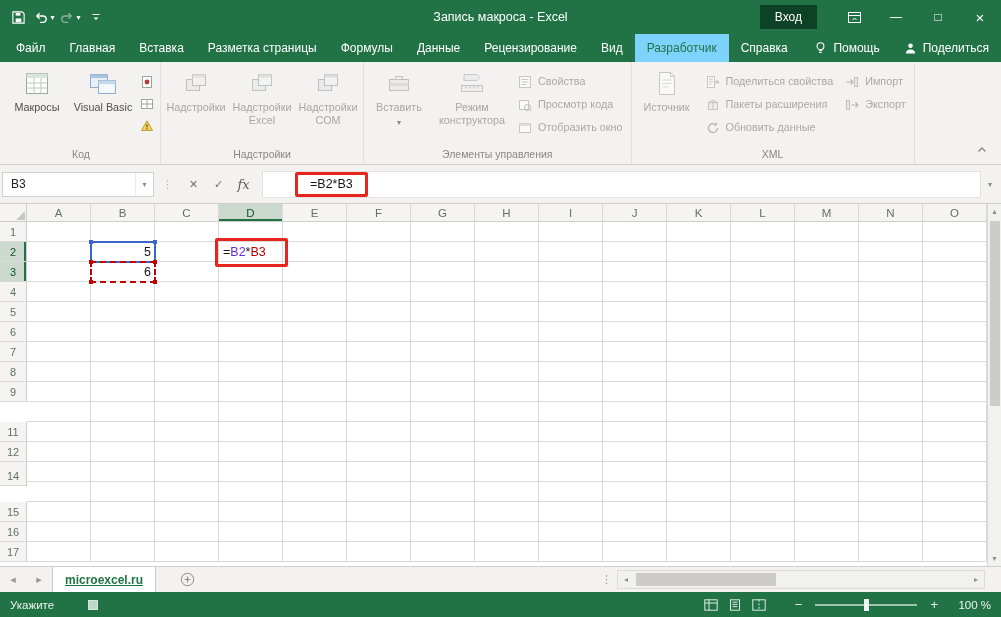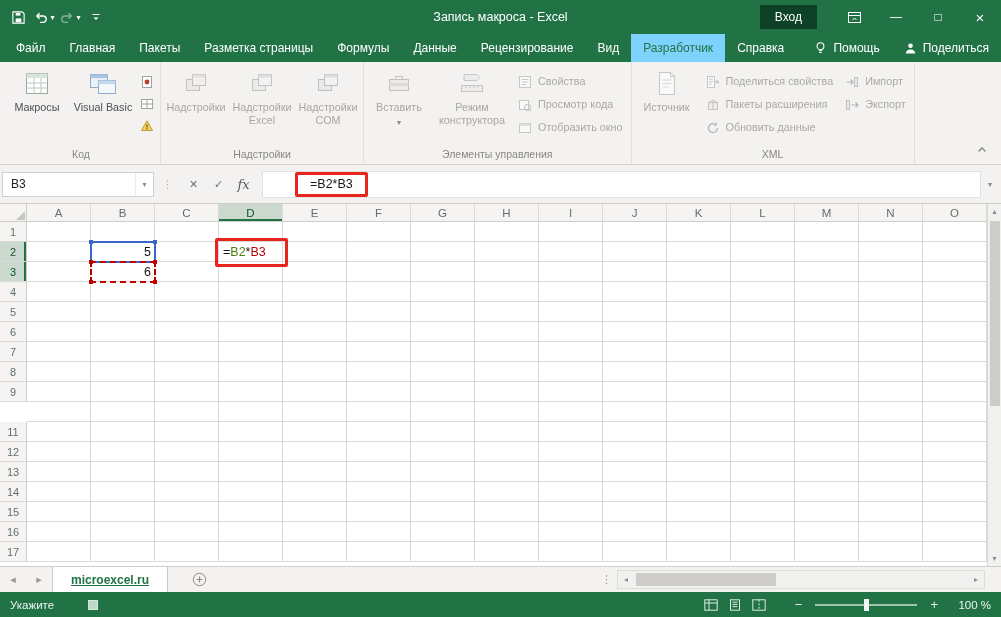--- a/index.html
+++ b/index.html
@@ -80,21 +80,21 @@
   .handle.lb{left:-3px;bottom:-3px}.handle.rb{right:-3px;bottom:-3px}
   .annot-box{position:absolute;border:3px solid #e8251d;border-radius:2px;pointer-events:none}
   .vscroll{position:absolute;right:0;top:0;height:100%;width:14px;background:#f1f1f0;border-left:1px solid #dbd9d6;display:flex;flex-direction:column;align-items:center}
   .vs-a{height:15px;display:flex;align-items:center;color:#8f8f8f;font-size:7px}
   .vs-thumb{width:10px;height:185px;background:#cdcccb;margin-top:2px}
   .vs-a.bottom{margin-top:auto}
 
   
   .sheetbar{height:26px;background:#f3f2f1;border-top:1px solid #cfcdc9;display:flex;align-items:stretch;position:relative;flex:0 0 26px}
   .sb-nav{width:26px;display:flex;align-items:center;justify-content:center;color:#9b9995;font-size:11px}
-  .sheettab{background:#fff;border-left:1px solid #cbc9c6;border-right:1px solid #cbc9c6;display:flex;align-items:center;padding:0 18px;color:#217346;font-weight:bold;text-decoration:underline;font-size:12px}
+  .sheettab{background:#fff;border-left:1px solid #cbc9c6;border-right:1px solid #cbc9c6;display:flex;align-items:center;padding:0 12px;color:#217346;font-weight:bold;text-decoration:underline;font-size:12px}
   .addsheet{width:30px;display:flex;align-items:center;justify-content:center;margin-left:16px}
   .sheet-dots{position:absolute;left:601px;top:0;height:100%;display:flex;align-items:center;color:#8f8d89;font-size:11px}
   .hscroll{position:absolute;right:16px;top:3px;width:368px;height:19px;background:#f1f1f0;border:1px solid #dddbd8;display:flex;align-items:center}
   .hs-a{width:16px;text-align:center;color:#8f8f8f;font-size:8px}
   .hs-thumb{width:140px;height:13px;background:#cdcccb;margin-left:2px}
   .hs-a.right{margin-left:auto}
 
   
   .statusbar{height:25px;background:#217346;color:#eaf3ee;display:flex;align-items:center;padding:0 10px;flex:0 0 25px;font-size:11.5px}
   .rec{width:10px;height:10px;border:1px solid #d6e8dd;background:#bcd9c7;margin-left:34px}
@@ -184,21 +184,21 @@
   </div>
 
   <div class="tabbar" id="tabbar">
       <div class="tab">
         <span class="tab-label">Файл</span>
       </div>
       <div class="tab">
         <span class="tab-label">Главная</span>
       </div>
       <div class="tab">
-        <span class="tab-label">Пакеты</span>
+        <span class="tab-label">Вставка</span>
       </div>
       <div class="tab">
         <span class="tab-label">Разметка страницы</span>
       </div>
       <div class="tab">
         <span class="tab-label">Формулы</span>
       </div>
       <div class="tab">
         <span class="tab-label">Данные</span>
       </div>
@@ -510,40 +510,40 @@
       <div class="g-rowhdr" style="top: 78px;">4</div>
       <div class="g-rowhdr" style="top: 98px;">5</div>
       <div class="g-rowhdr" style="top: 118px;">6</div>
       <div class="g-rowhdr" style="top: 138px;">7</div>
       <div class="g-rowhdr" style="top: 158px;">8</div>
       <div class="g-rowhdr" style="top: 178px;">9</div>
       <div class="g-rowhdr" style="top: 184px; margin-top: 36px;">10</div>
       <div class="g-rowhdr" style="top: 218px;">11</div>
       <div class="g-rowhdr" style="top: 238px;">12</div>
       <div class="g-rowhdr" style="top: 258px;">13</div>
-      <div class="g-rowhdr" style="top: 278px;">14</div>
+      <div class="g-rowhdr" style="top: 262px;">14</div>
       <div class="g-rowhdr" style="top: 298px;">15</div>
       <div class="g-rowhdr" style="top: 318px;">16</div>
       <div class="g-rowhdr" style="top: 338px;">17</div>
       <div class="g-sheet" style="left: 27px; top: 18px; width: 960px; height: 340px;"></div>
       <div class="g-cell" style="left: 91px; top: 38px; width: 64px; height: 20px; text-align: right;">5</div>
       <div class="outline blue" style="left: 90px; top: 37px; width: 66px; height: 22px;">
         <span class="handle lt"></span>
         <span class="handle rt"></span>
         <span class="handle lb"></span>
         <span class="handle rb"></span>
       </div>
       <div class="g-cell" style="left: 91px; top: 58px; width: 64px; height: 20px; text-align: right;">6</div>
       <div class="outline red" style="left: 90px; top: 57px; width: 66px; height: 22px;">
         <span class="handle lt"></span>
         <span class="handle rt"></span>
         <span class="handle lb"></span>
         <span class="handle rb"></span>
       </div>
-      <div class="g-cell" style="left: 219px; top: 38px; width: 64px; height: 20px; text-align: left;"><span style="color: rgb(22, 22, 22);">=</span><span style="color: #4d7c0f;">B2</span><span style="color: rgb(22, 22, 22);">*</span><span style="color: rgb(192, 0, 0);">B3</span></div>
+      <div class="g-cell" style="left: 219px; top: 38px; width: 64px; height: 20px; text-align: left;"><span style="color: rgb(22, 22, 22);">=</span><span style="color: #6d28d9;">B2</span><span style="color: rgb(22, 22, 22);">*</span><span style="color: rgb(192, 0, 0);">B3</span></div>
       <div class="annot-box" style="left: 215px; top: 34px; width: 73px; height: 29px;"></div>
     </div>
 
   <div class="sheetbar">
     <span class="sb-nav">◂</span>
     <span class="sb-nav">▸</span>
     <div class="sheettab">
       <span>microexcel.ru</span>
     </div>
     <div class="addsheet">

